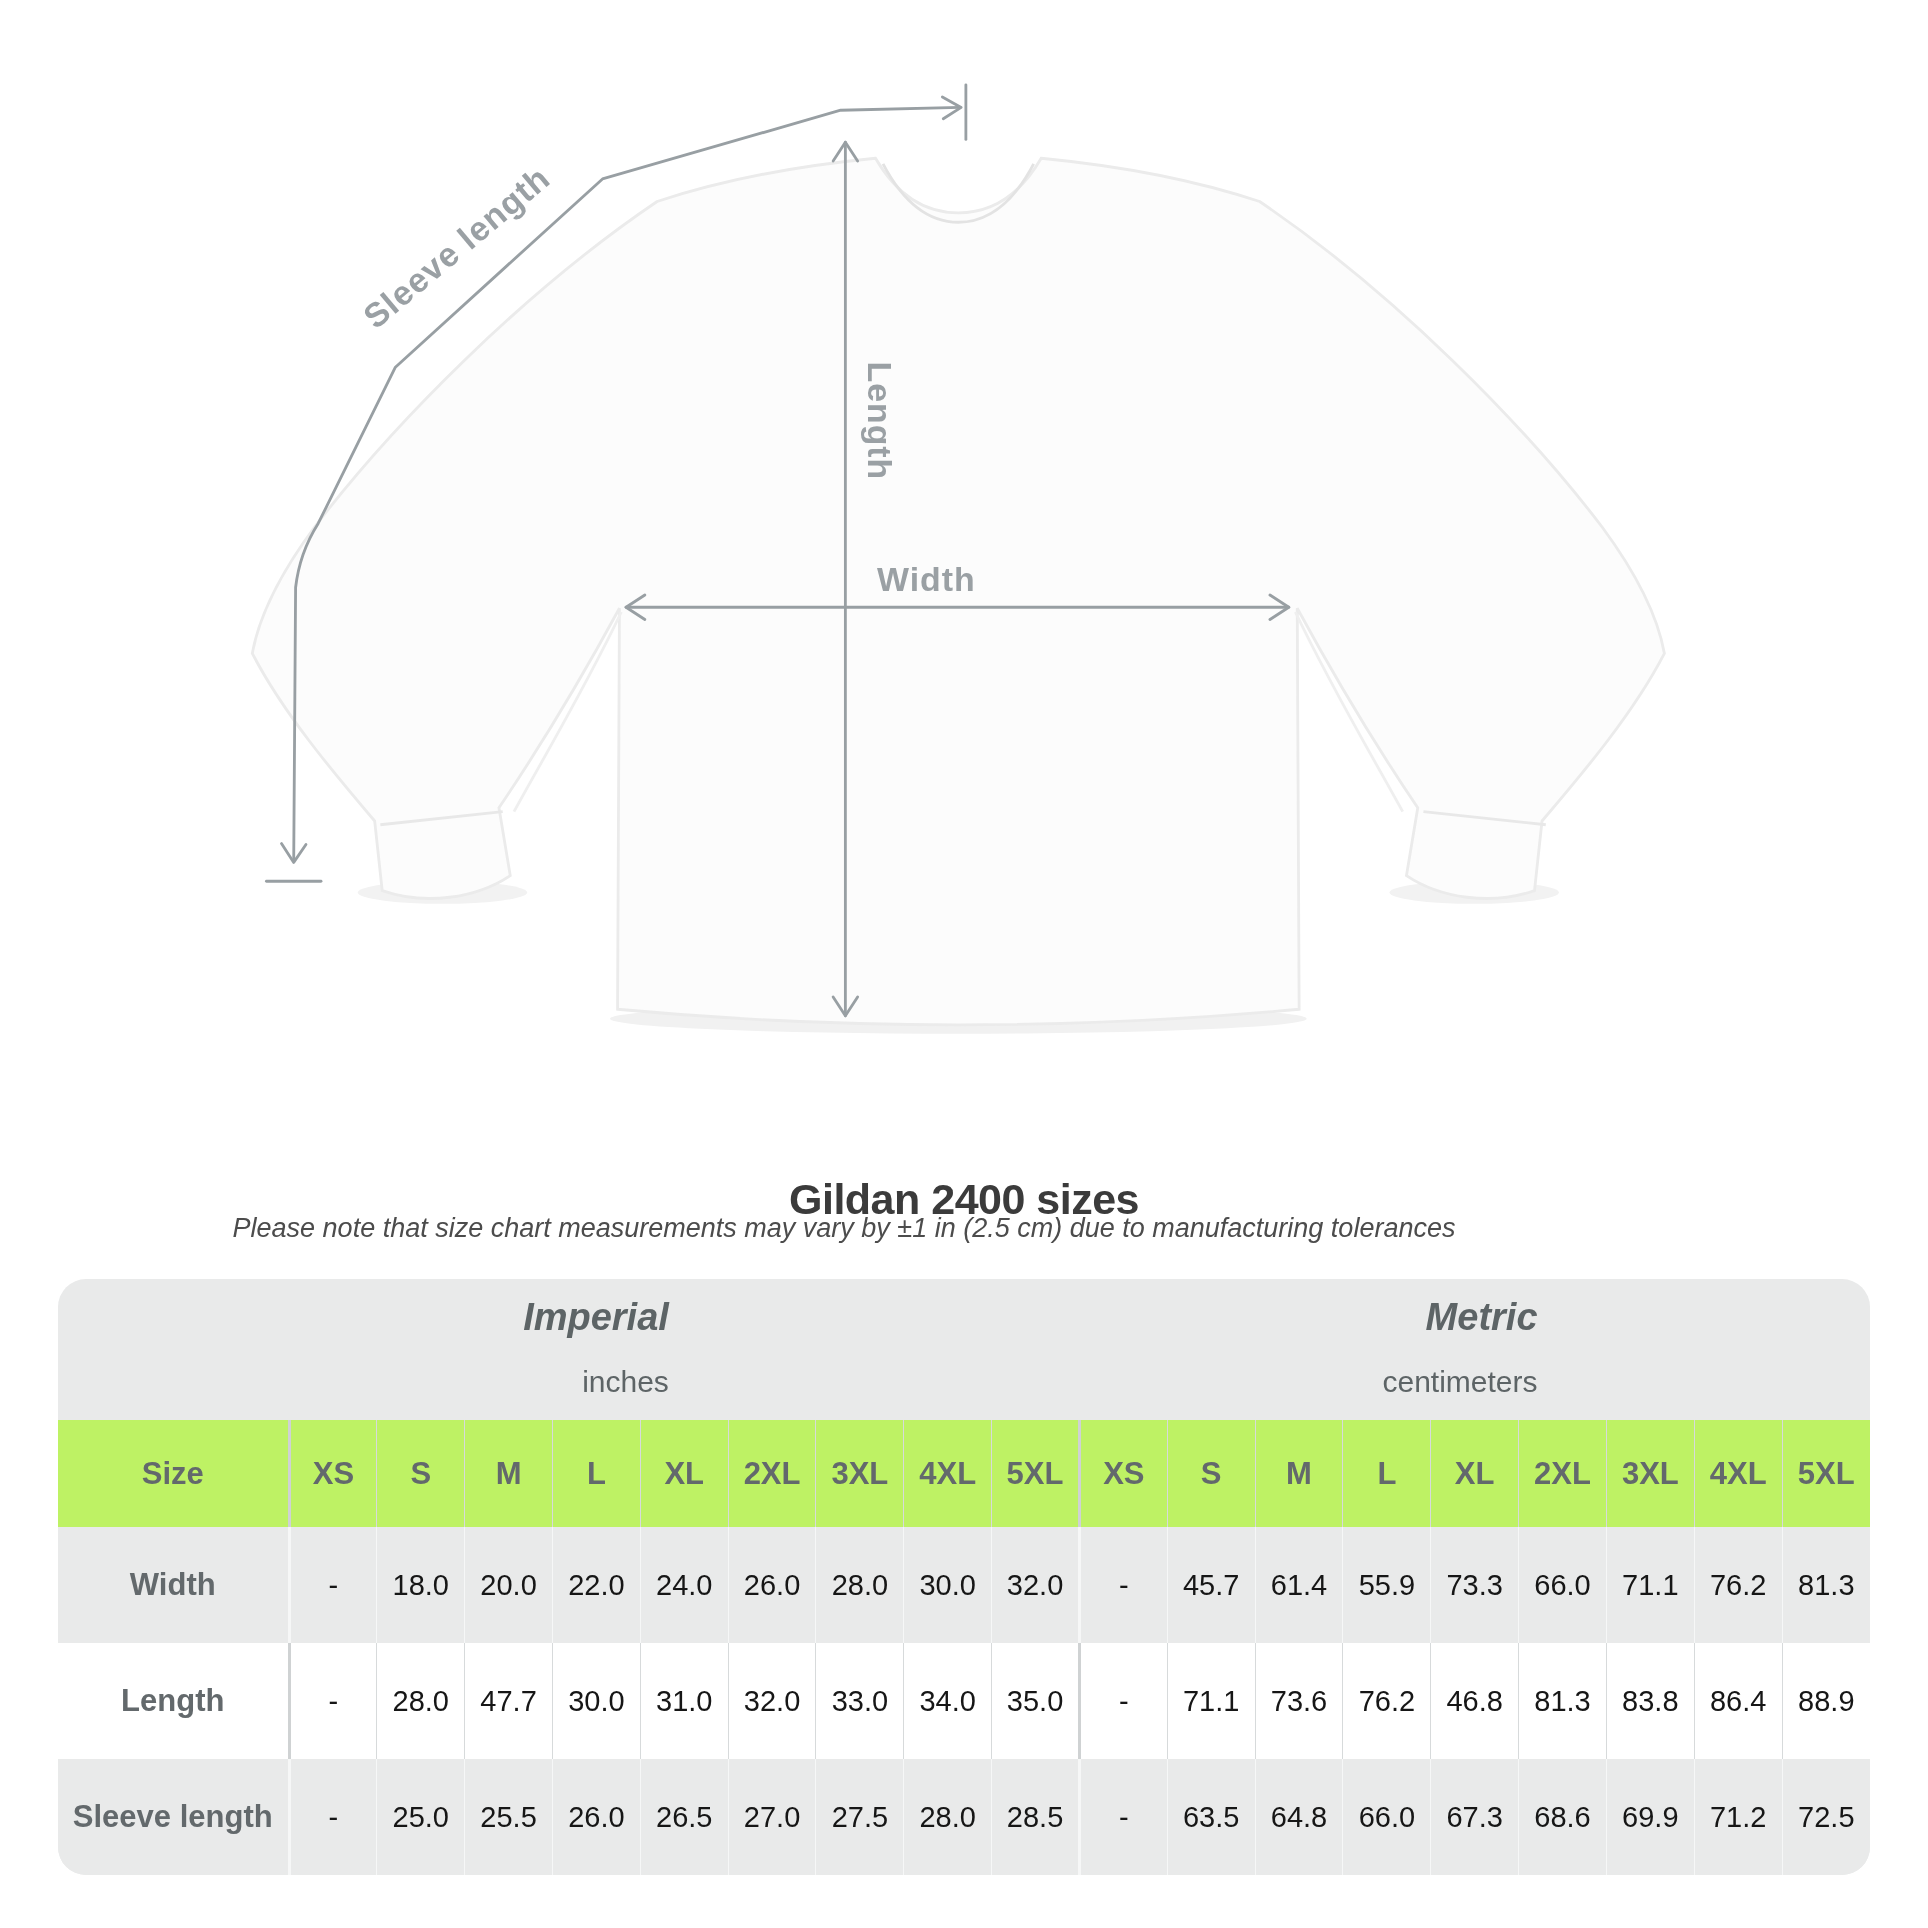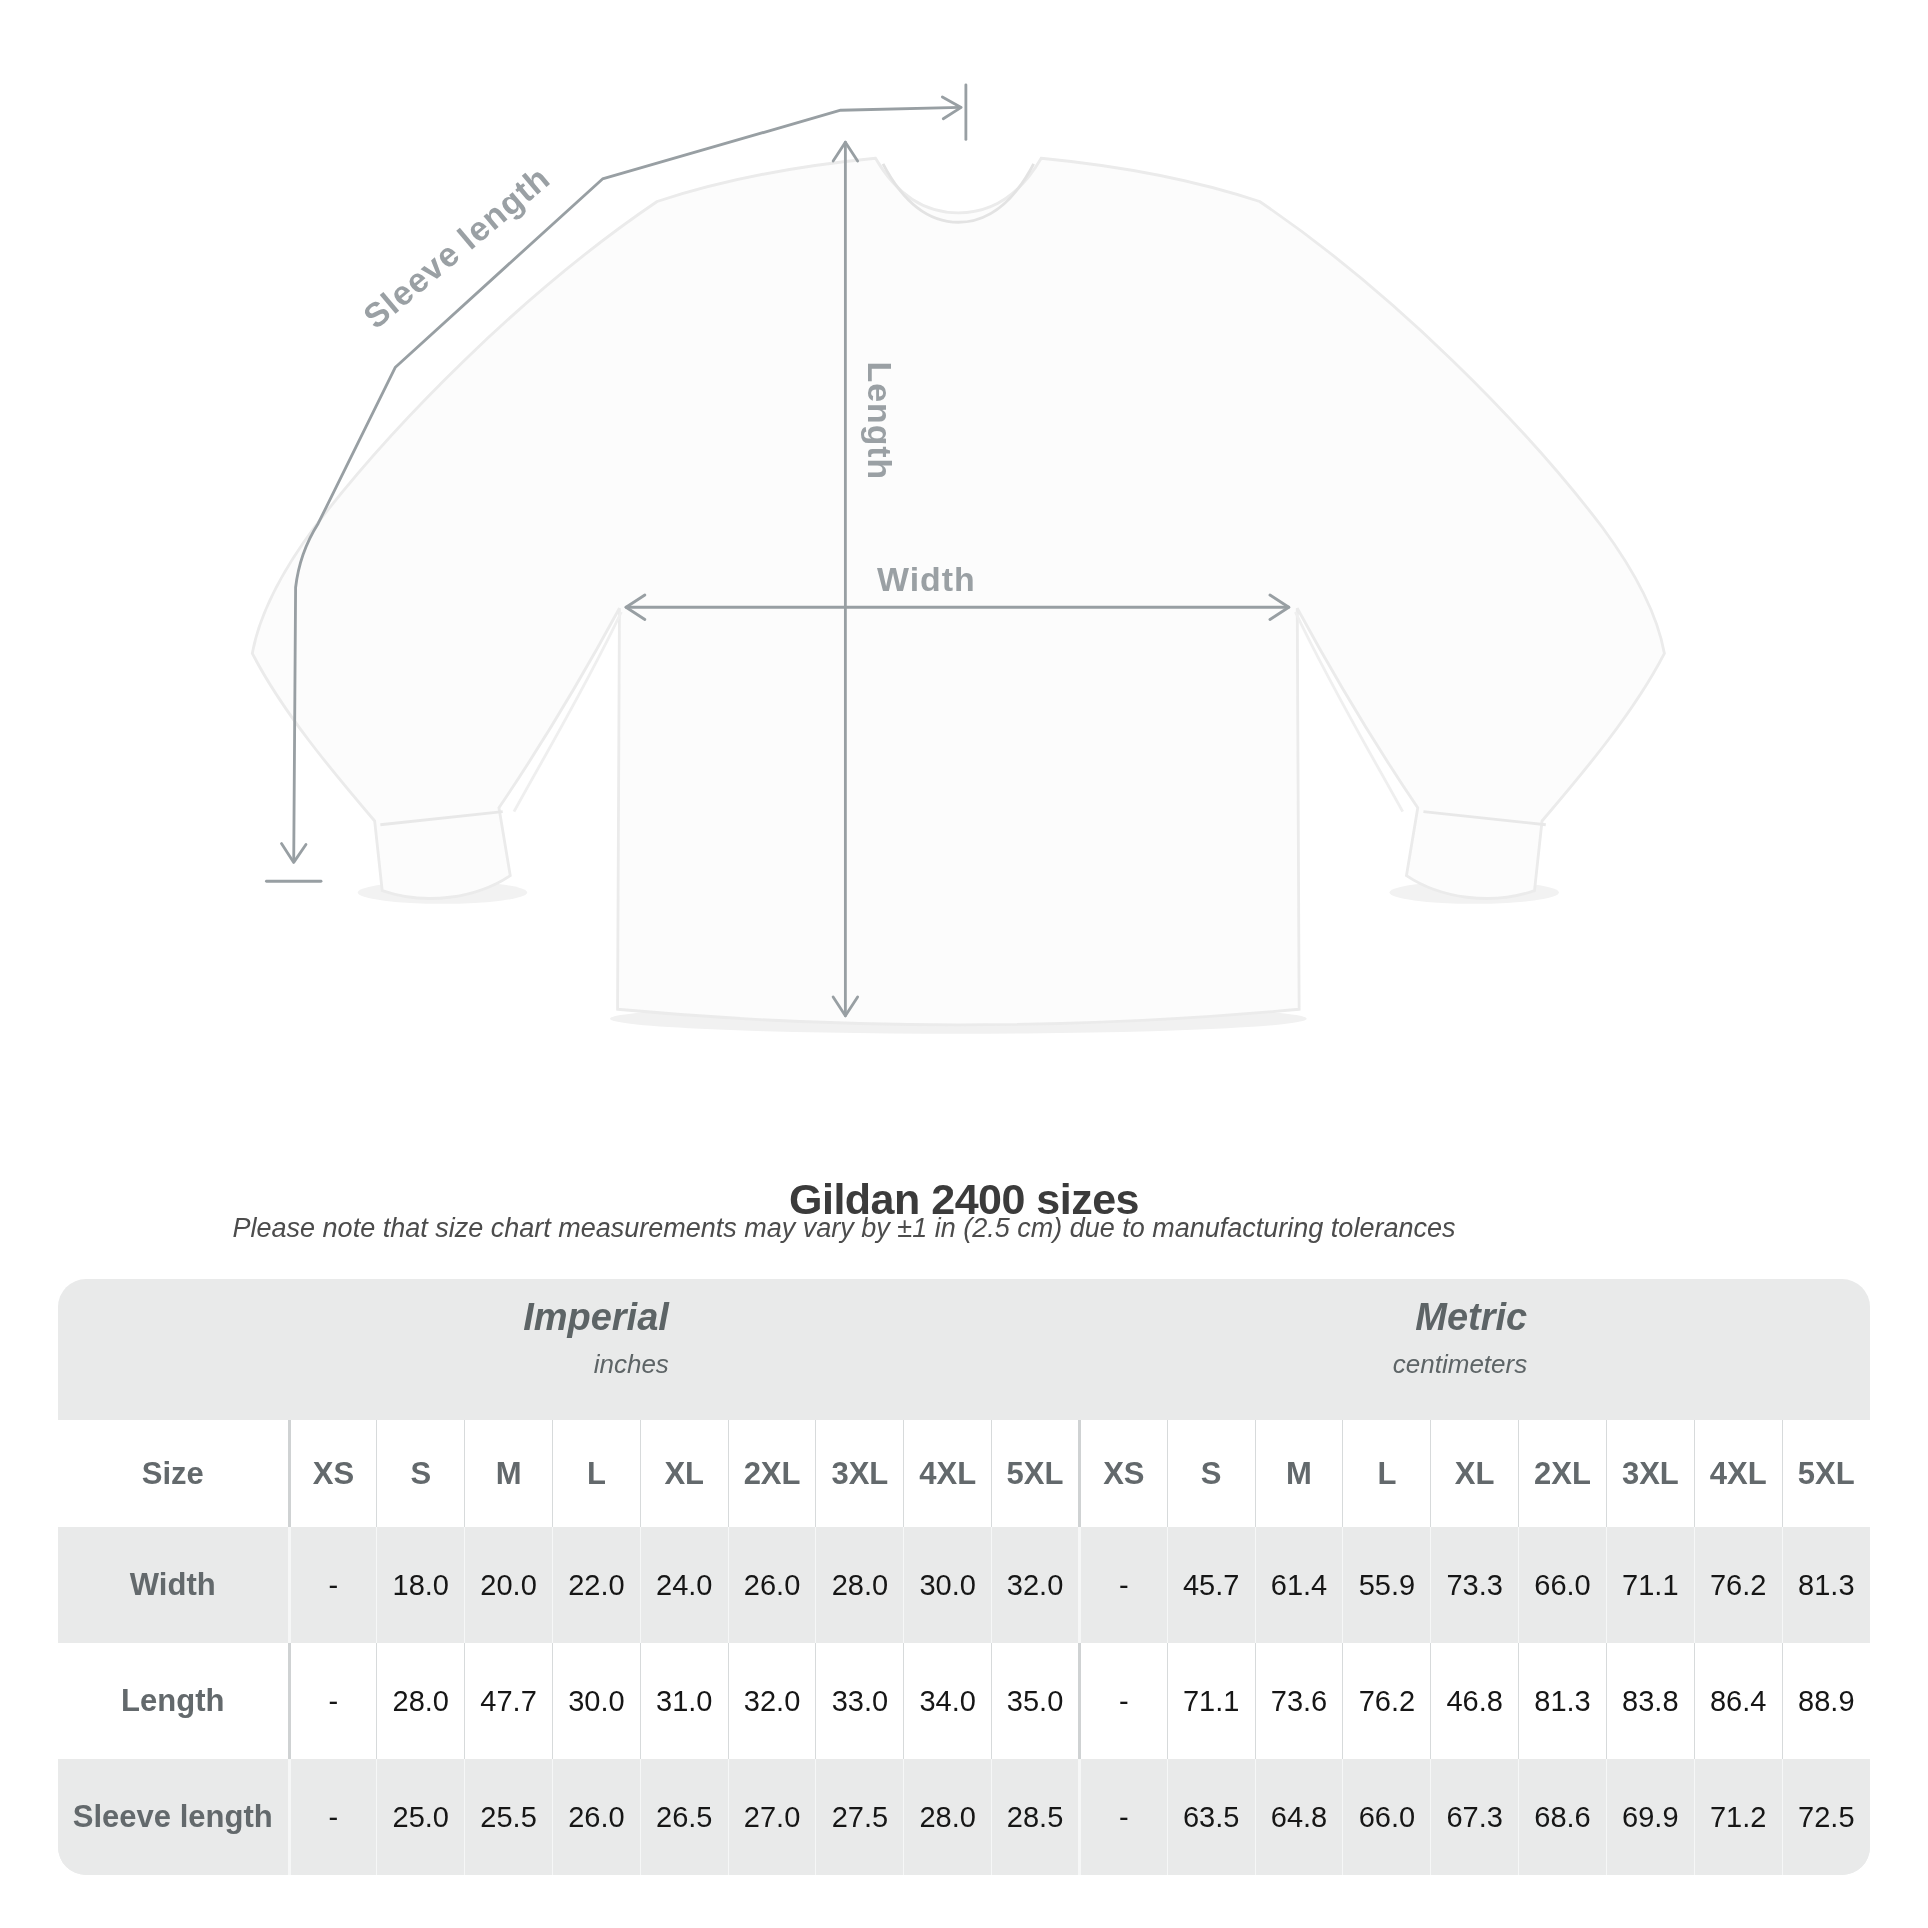--- a/index.html
+++ b/index.html
@@ -39,33 +39,33 @@
     border-radius:28px;
     overflow:hidden;
   }
   .unit-band{position:relative;height:141px;}
   .unit-group{
     position:absolute;top:17px;
     transform:translateX(-50%);
     text-align:right;color:#5d6466;
   }
   .unit-group .unit-name{font-size:38px;font-weight:bold;font-style:italic;}
-  .unit-group .unit-sub{font-size:26px;font-style:italic;margin-top:10px;}
+  .unit-group .unit-sub{font-size:30px;margin-top:26px;}
   .unit-group.imperial{left:538px;}
   .unit-group.metric{left:1402px;}
 
   table.sizes{
     width:1812px;border-collapse:collapse;table-layout:fixed;
   }
   table.sizes col.label-col{width:231px;}
   table.sizes th, table.sizes td{
     padding:0;text-align:center;vertical-align:middle;
     border:none;
   }
-  tr.hdr-row{height:107px;background:#ffffff;}
+  tr.hdr-row{height:107px;background:#bef264;}
   tr.data-row{height:116px;}
   tr.row-white{background:#ffffff;}
   tr.row-gray{background:#e9eaea;}
   .hdr, .row-label{
     font-weight:bold;font-size:31px;color:#63696c;
   }
   .val{font-size:29px;color:#161616;font-weight:normal;}
   
   tr.hdr-row > *:not(:last-child),
   tr.row-white > *:not(:last-child){border-right:1.9px solid #d7dadb;}

